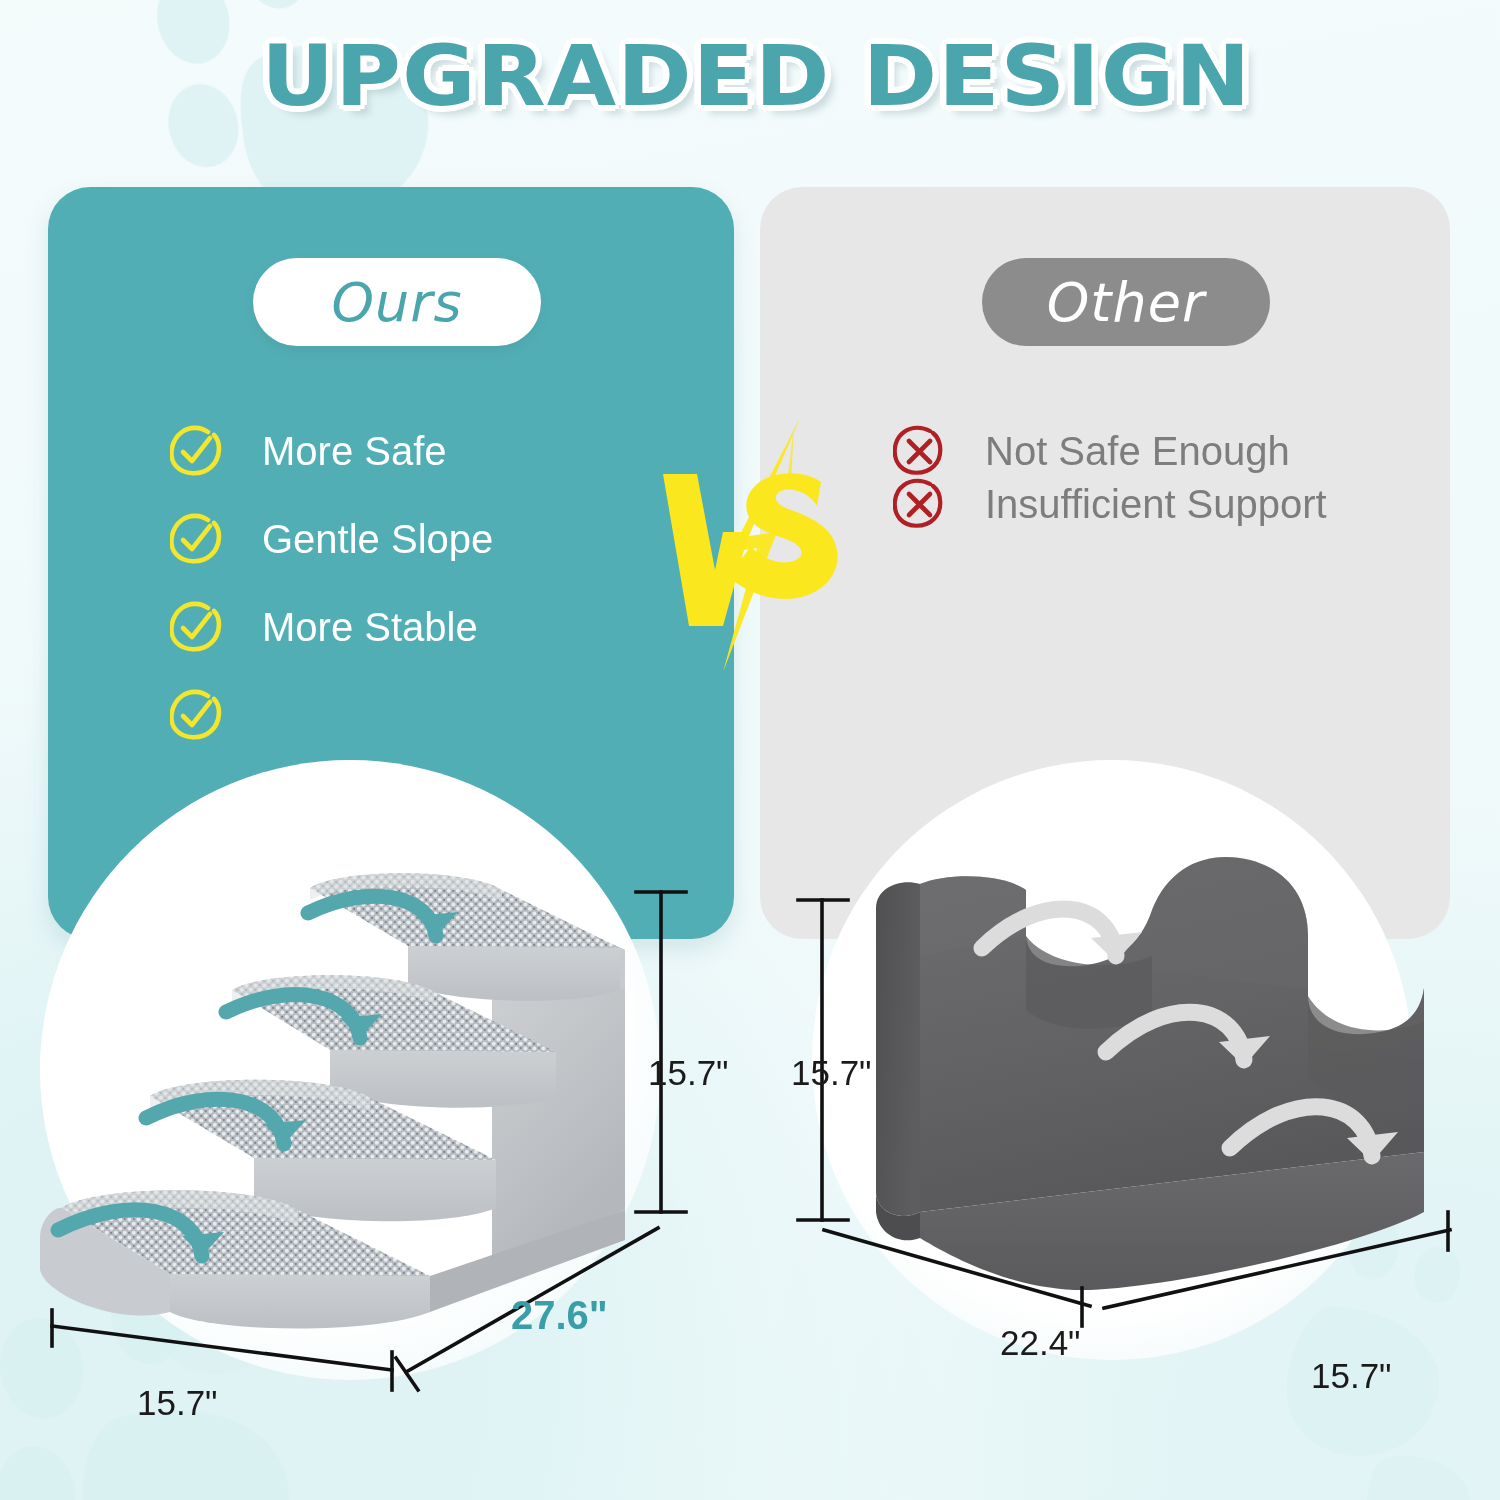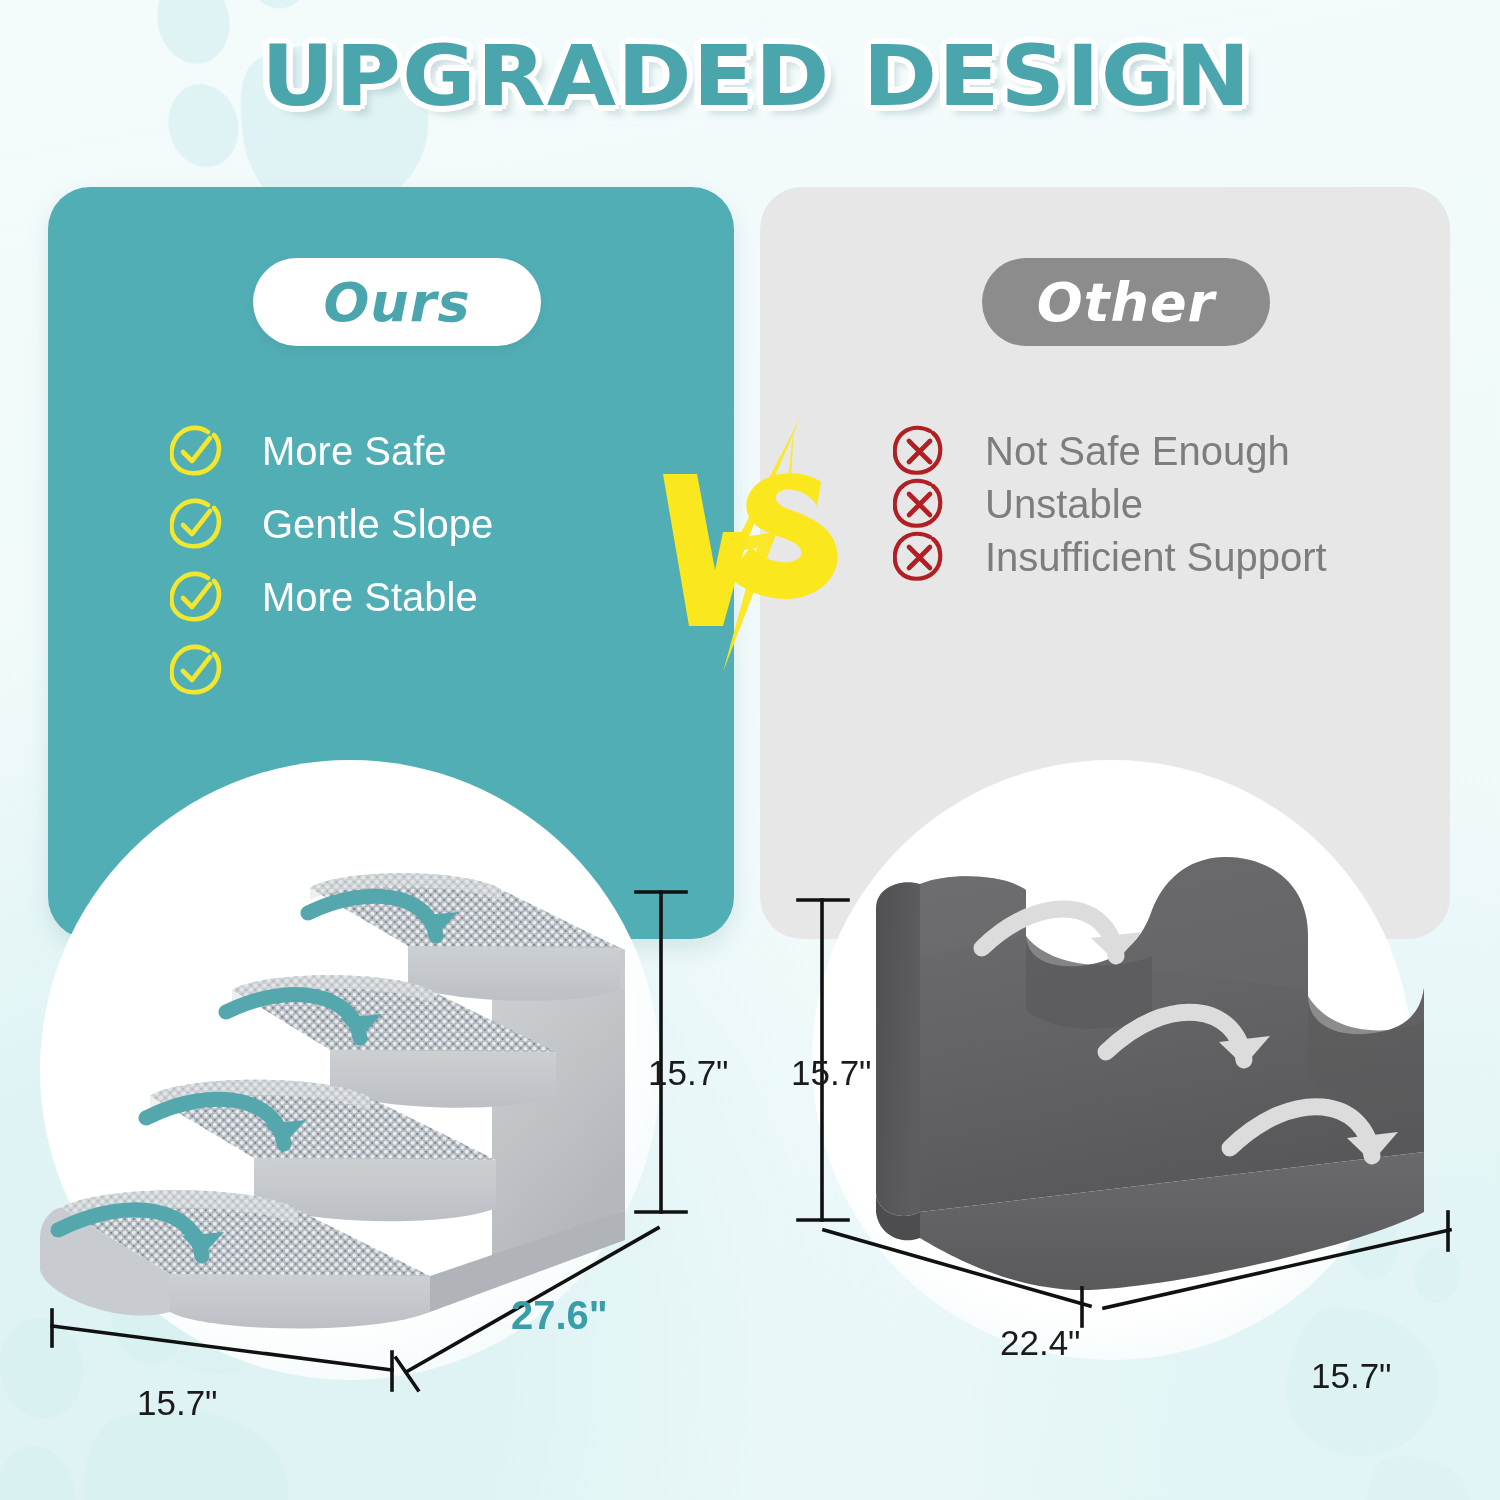--- a/index.html
+++ b/index.html
@@ -73,21 +73,21 @@
   }
 
   
   .badge {
     position: absolute;
     display: flex;
     align-items: center;
     justify-content: center;
     border-radius: 48px;
     font-family: "DejaVu Sans", sans-serif;
-    font-weight: bold;
+    font-weight: normal;
     font-style: italic;
     font-size: 54px;
     letter-spacing: 1px;
   }
   .badge-ours {
     left: 253px;
     top: 258px;
     width: 288px;
     height: 88px;
     background: #ffffff;
@@ -102,21 +102,21 @@
     background: #8c8c8c;
     color: #ffffff;
   }
 
   
   .list {
     position: absolute;
     display: flex;
     flex-direction: column;
   }
-  .list-ours { left: 170px; top: 424px; gap: 20px; }
+  .list-ours { left: 170px; top: 424px; gap: 35px; }
   .list-other { left: 893px; top: 424px; }
   .list-row {
     display: flex;
     align-items: center;
     height: 53px;
   }
   .list-icon {
     width: 52px;
     height: 52px;
     flex: 0 0 52px;
@@ -256,27 +256,20 @@
     </div>
   </div>
 
   <div class="list list-other">
     <div class="list-row">
       <svg class="list-icon" viewBox="0 0 52 52">
         <path d="M40 8 C49 15 50 32 41 41 C32 50 15 50 7 41 C-1 32 0 15 11 7 C19 1 30 2 37 6" fill="none" stroke="#b01f24" stroke-width="4.2" stroke-linecap="round"></path>
         <path d="M16 16 L37 37 M37 16 L16 37" fill="none" stroke="#b01f24" stroke-width="4.6" stroke-linecap="round"></path>
       </svg>
       <span class="list-label">Not Safe Enough</span>
-    </div>
-    <div class="list-row">
-      <svg class="list-icon" viewBox="0 0 52 52">
-        <path d="M40 8 C49 15 50 32 41 41 C32 50 15 50 7 41 C-1 32 0 15 11 7 C19 1 30 2 37 6" fill="none" stroke="#b01f24" stroke-width="4.2" stroke-linecap="round"></path>
-        <path d="M16 16 L37 37 M37 16 L16 37" fill="none" stroke="#b01f24" stroke-width="4.6" stroke-linecap="round"></path>
-      </svg>
-      <span class="list-label">Unstable</span>
     </div>
     <div class="list-row">
       <svg class="list-icon" viewBox="0 0 52 52">
         <path d="M40 8 C49 15 50 32 41 41 C32 50 15 50 7 41 C-1 32 0 15 11 7 C19 1 30 2 37 6" fill="none" stroke="#b01f24" stroke-width="4.2" stroke-linecap="round"></path>
         <path d="M16 16 L37 37 M37 16 L16 37" fill="none" stroke="#b01f24" stroke-width="4.6" stroke-linecap="round"></path>
       </svg>
       <span class="list-label">Insufficient Support</span>
     </div>
   </div>
 

